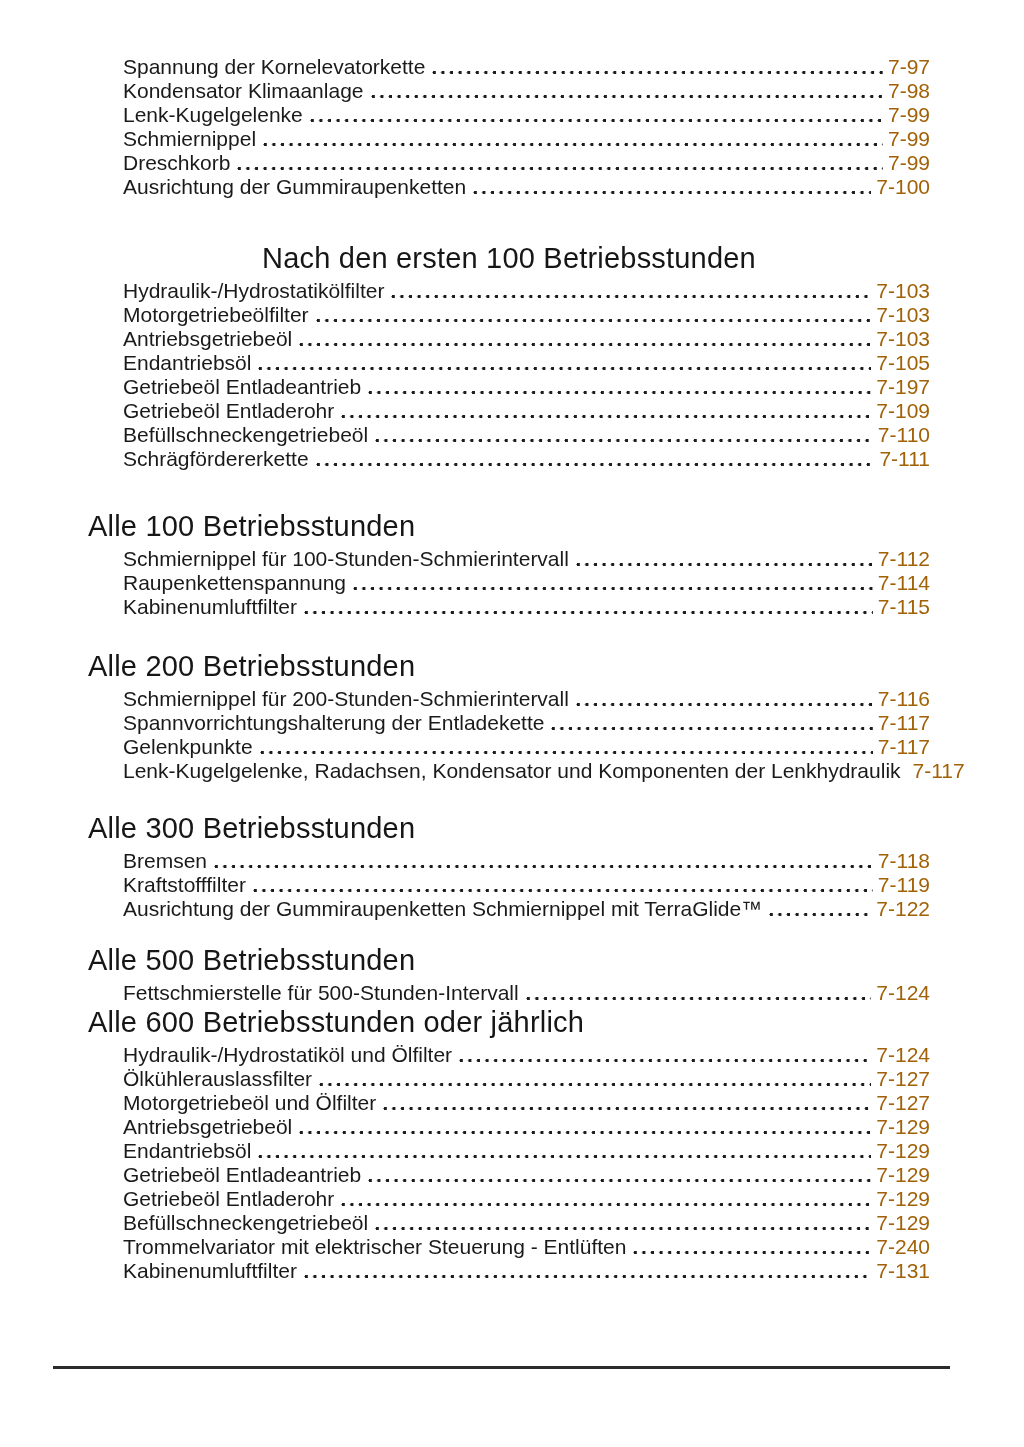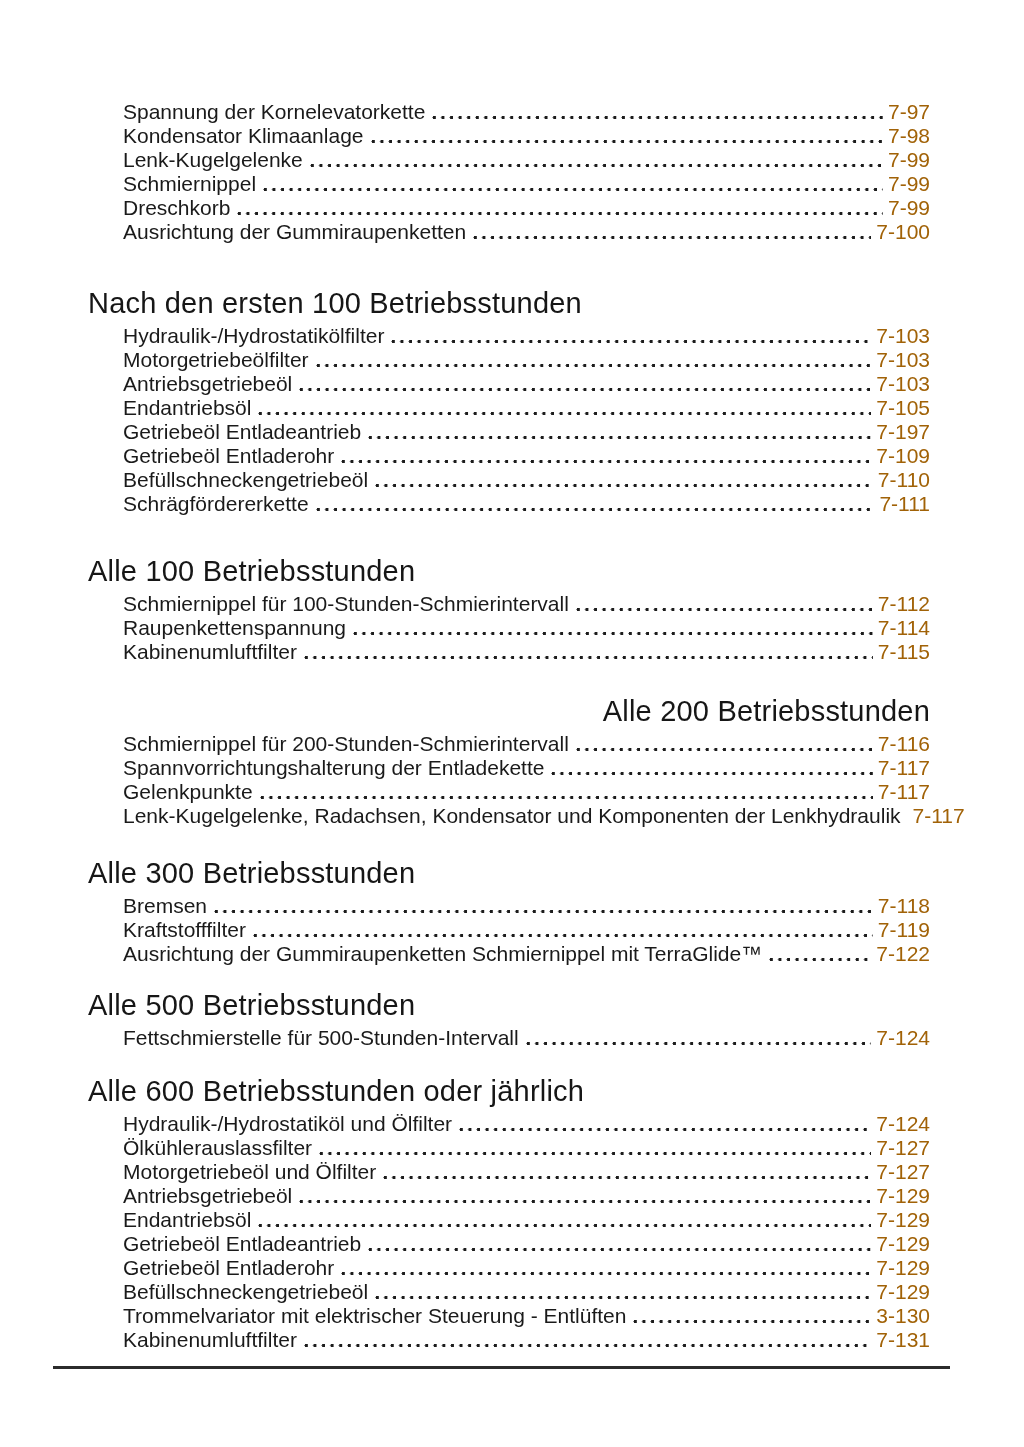--- a/index.html
+++ b/index.html
@@ -6,31 +6,31 @@
   body {
     width: 1024px; height: 1447px;
     background: #ffffff;
     color: #1a1a1a;
     font-family: "Liberation Sans", "DejaVu Sans", sans-serif;
     position: relative;
     overflow: hidden;
   }
   .toc {
     position: absolute;
-    top: 12px; left: 88px;
+    top: 0; left: 88px;
     width: 842px;
-    padding-top: 88px;
+    padding-top: 55px;
   }
   .section { margin: 0; }
-  .sec-1 { margin-top: 42px; }
+  .sec-1 { margin-top: 42px; text-align: center; }
   .sec-2 { margin-top: 38px; }
-  .sec-3 { margin-top: 30px; text-align: right; }
+  .sec-3 { margin-top: 30px; }
   .sec-4 { margin-top: 28px; }
   .sec-5 { margin-top: 22px; }
-  .sec-6 { margin-top: 24px; }
+  .sec-6 { }
   .heading {
     font-size: 29px;
     line-height: 34px;
     font-weight: 400;
     letter-spacing: 0.2px;
     margin: 0 0 4px 0;
     color: #161616;
   }
   .row {
     display: flex;
@@ -251,21 +251,21 @@
         <span class="pg">7-129</span>
       </div>
     <div class="row">
         <span class="lbl">Befüllschneckengetriebeöl</span>
         <span class="dots"></span>
         <span class="pg">7-129</span>
       </div>
     <div class="row">
         <span class="lbl">Trommelvariator mit elektrischer Steuerung - Entlüften</span>
         <span class="dots"></span>
-        <span class="pg">3-130</span>
+        <span class="pg">7-240</span>
       </div>
     <div class="row">
         <span class="lbl">Kabinenumluftfilter</span>
         <span class="dots"></span>
         <span class="pg">7-131</span>
       </div>
   </div>
 
 </div>
 

